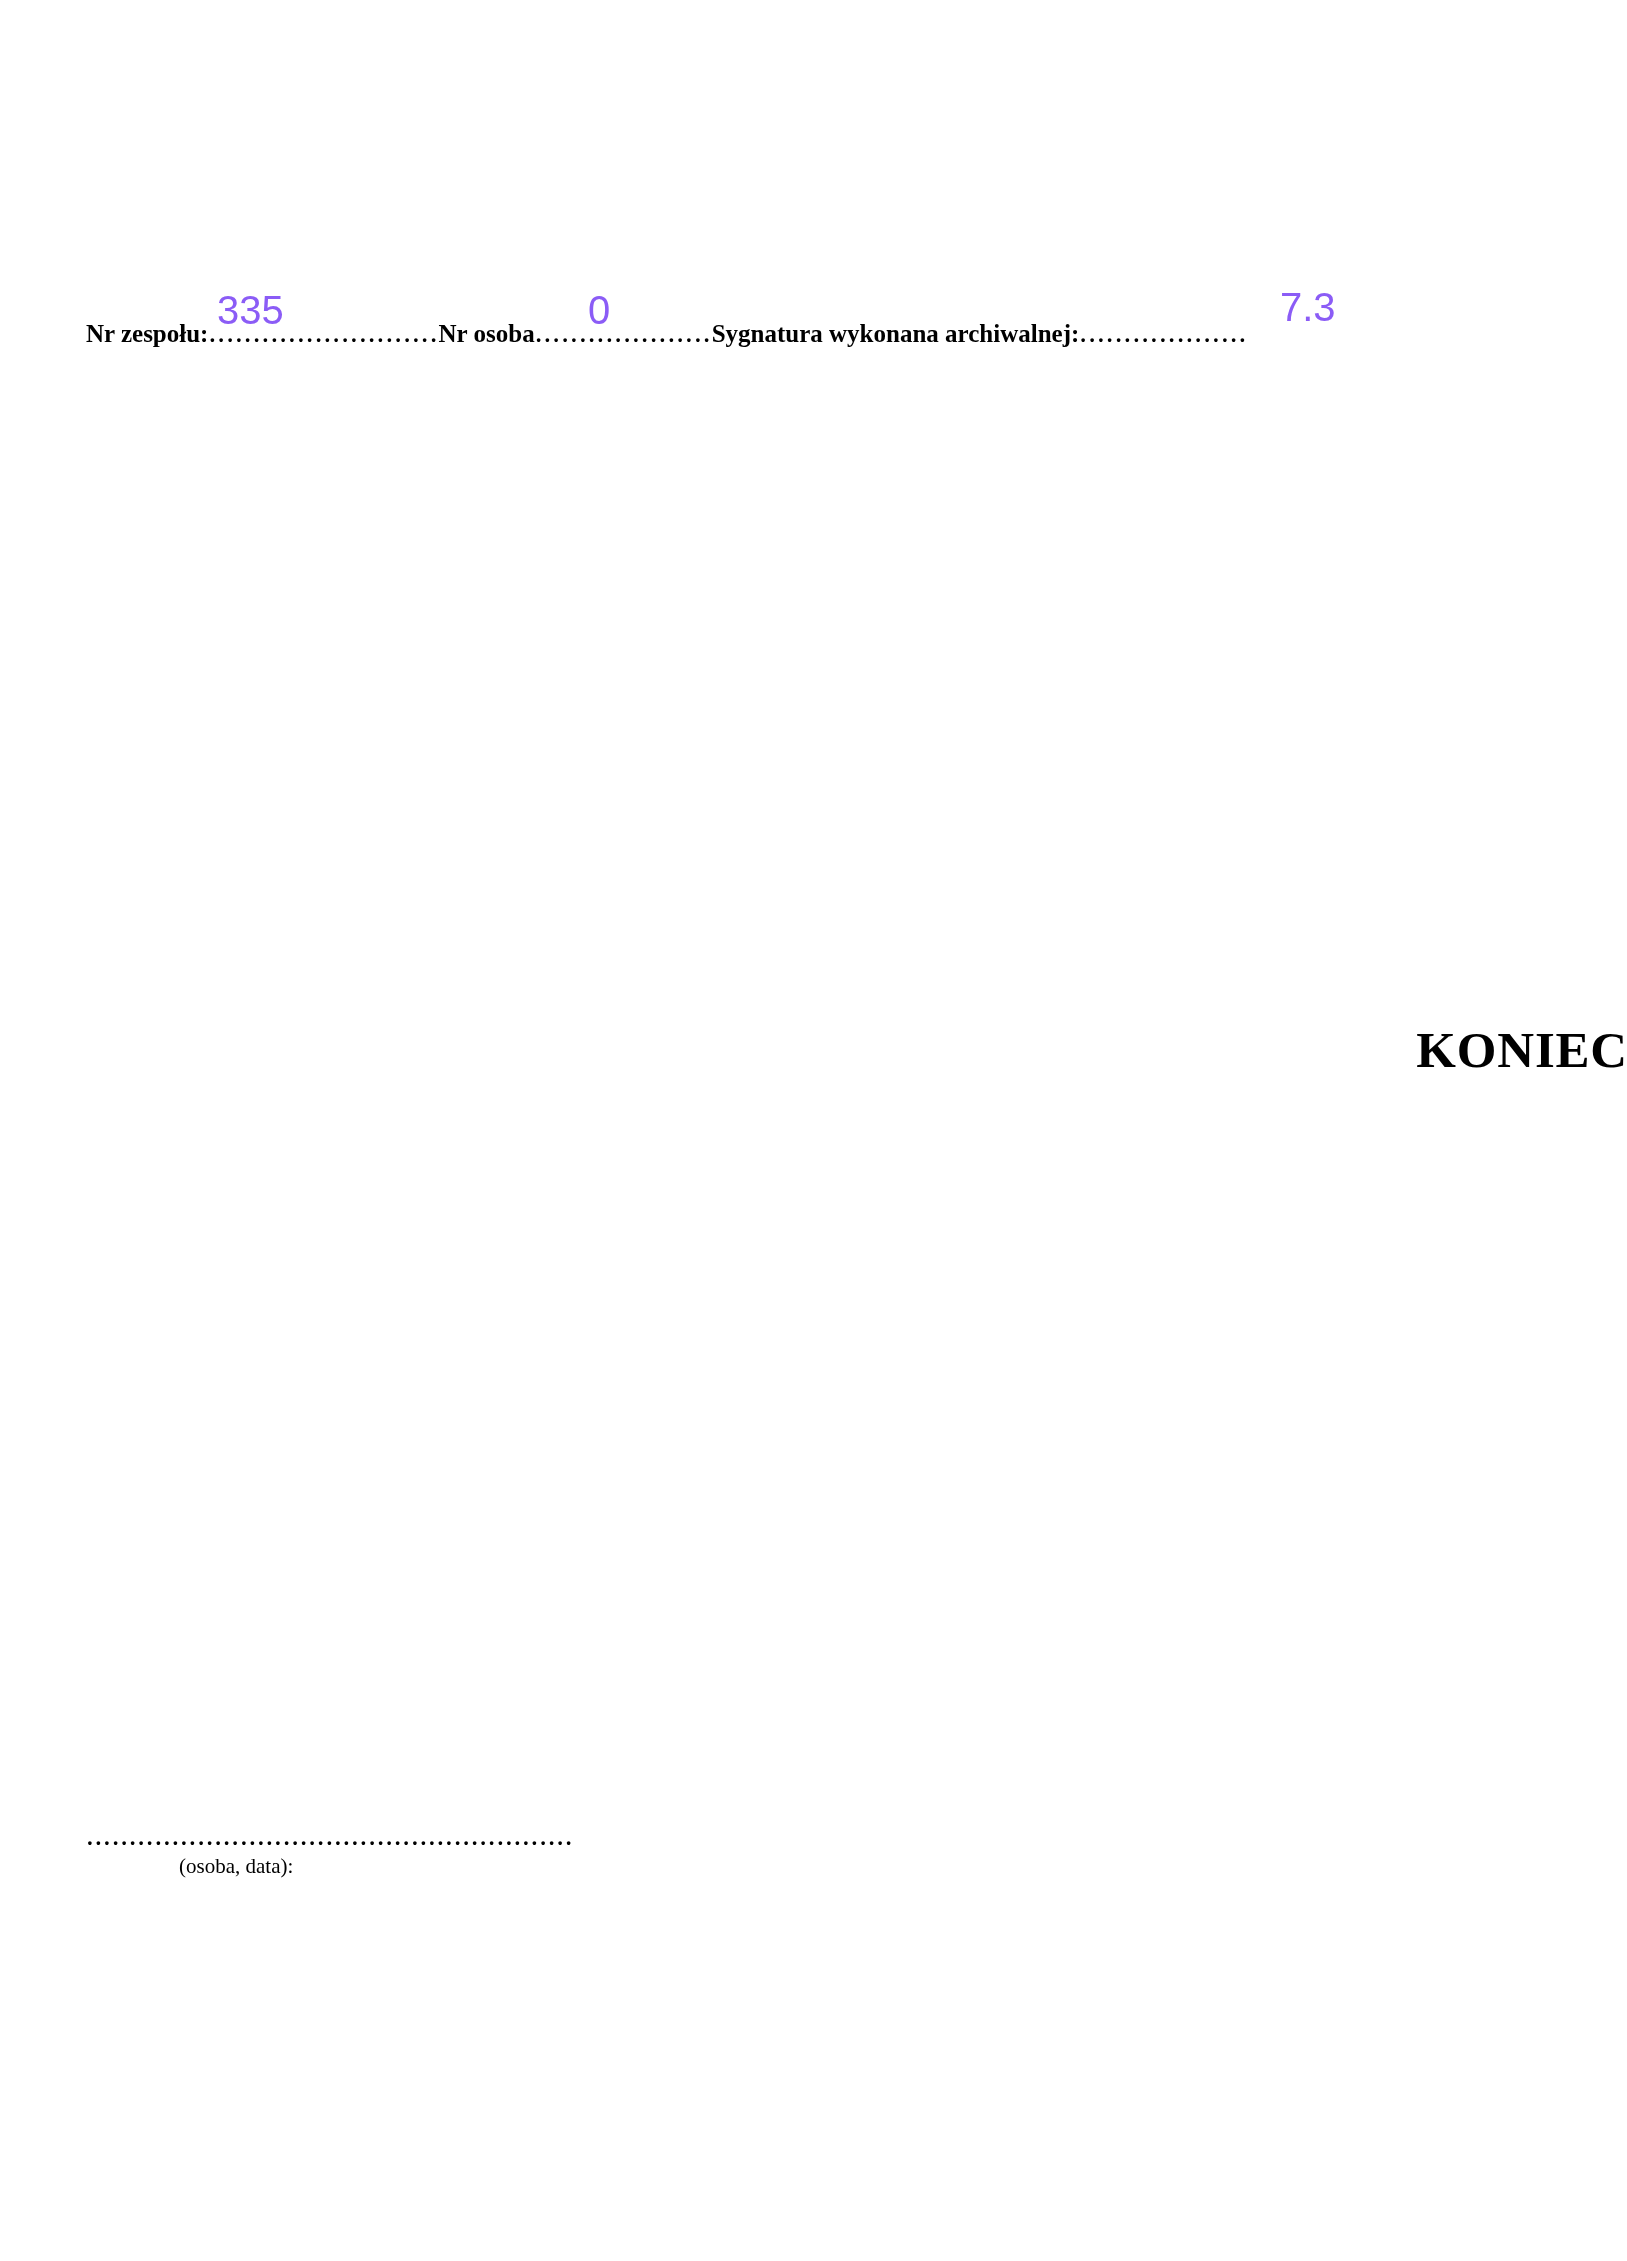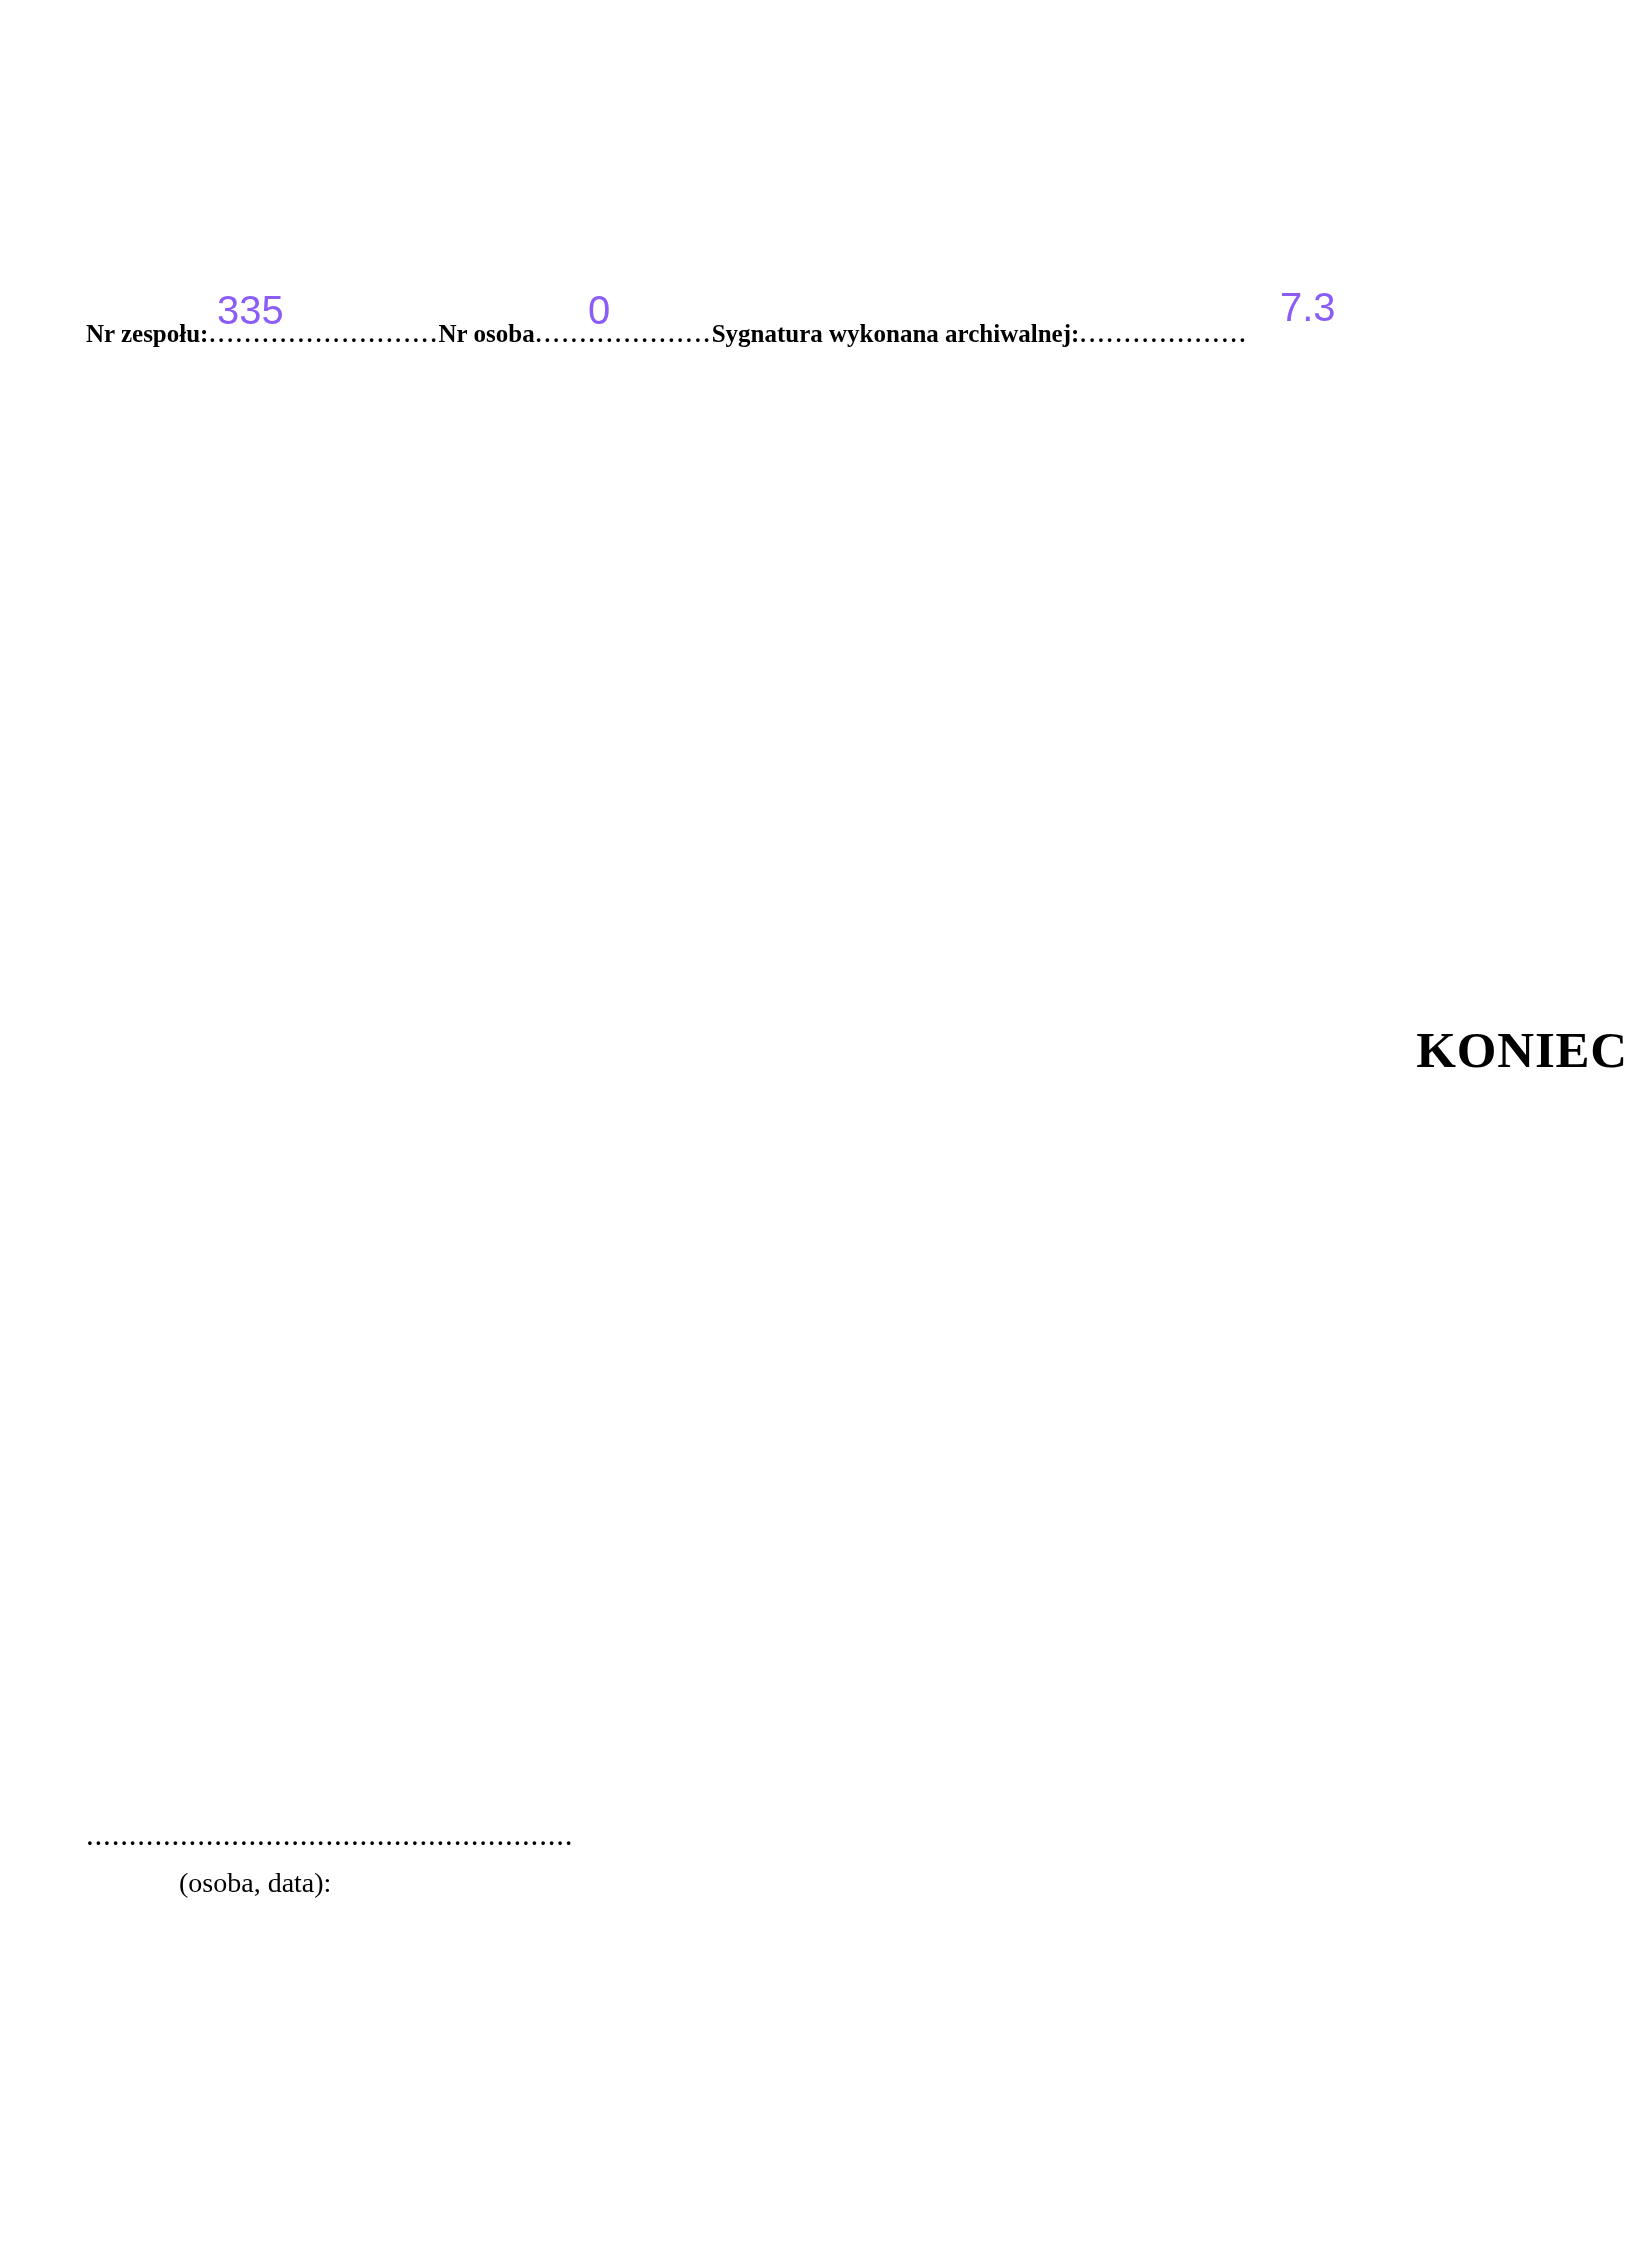--- a/index.html
+++ b/index.html
@@ -89,24 +89,24 @@
     margin-top: 44px;
     font-family: "Liberation Serif", "DejaVu Serif", serif;
     font-size: 31px;
     letter-spacing: 0.8px;
     line-height: 1;
     white-space: nowrap;
     overflow: hidden;
     width: 536px;
   }
   .qc-sub {
-    margin-top: 15px;
+    margin-top: 3px;
     padding-left: 93px;
     font-family: "Liberation Serif", "DejaVu Serif", serif;
-    font-size: 28px;
+    font-size: 21px;
     line-height: 1.3;
     white-space: nowrap;
   }
 </style>
 </head>
 <body>
 
 <div class="page">
 
   <div class="header-line">

